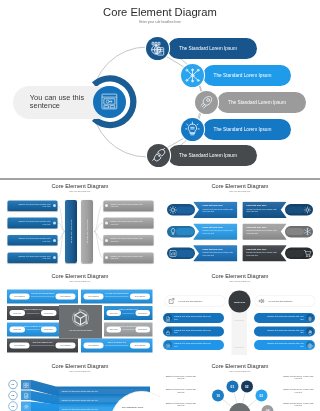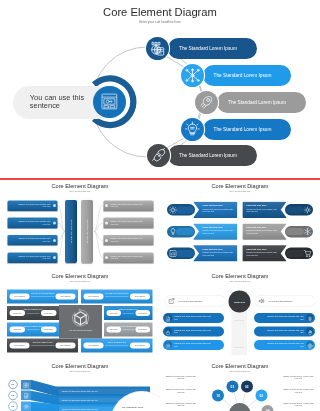--- a/index.html
+++ b/index.html
@@ -1,19 +1,19 @@
 <!DOCTYPE html>
 <html><head>
 <meta charset="utf-8">
 <title>Core Element Diagram</title>
 <style>
   html,body{margin:0;padding:0;}
   body{width:320px;height:411px;background:#ffffff;
        font-family:"Liberation Sans",sans-serif;overflow:hidden;}
-  .page{position:relative;width:320px;height:411px;background:#ef4444;overflow:hidden;}
+  .page{position:relative;width:320px;height:411px;background:#a3a3a3;overflow:hidden;}
 
   
   .hero{position:absolute;left:0;top:0;width:320px;height:178px;background:#fff;overflow:hidden;}
   .hero .h-title{position:absolute;left:0;top:6.2px;width:320px;text-align:center;
         font-size:11.2px;line-height:13px;color:#2b2b2b;}
   .hero .h-sub{position:absolute;left:0;top:20.2px;width:320px;text-align:center;
         font-size:3.25px;line-height:5px;color:#777;}
 
   .hero svg.arcs{position:absolute;left:0;top:0;width:320px;height:178px;}
 

